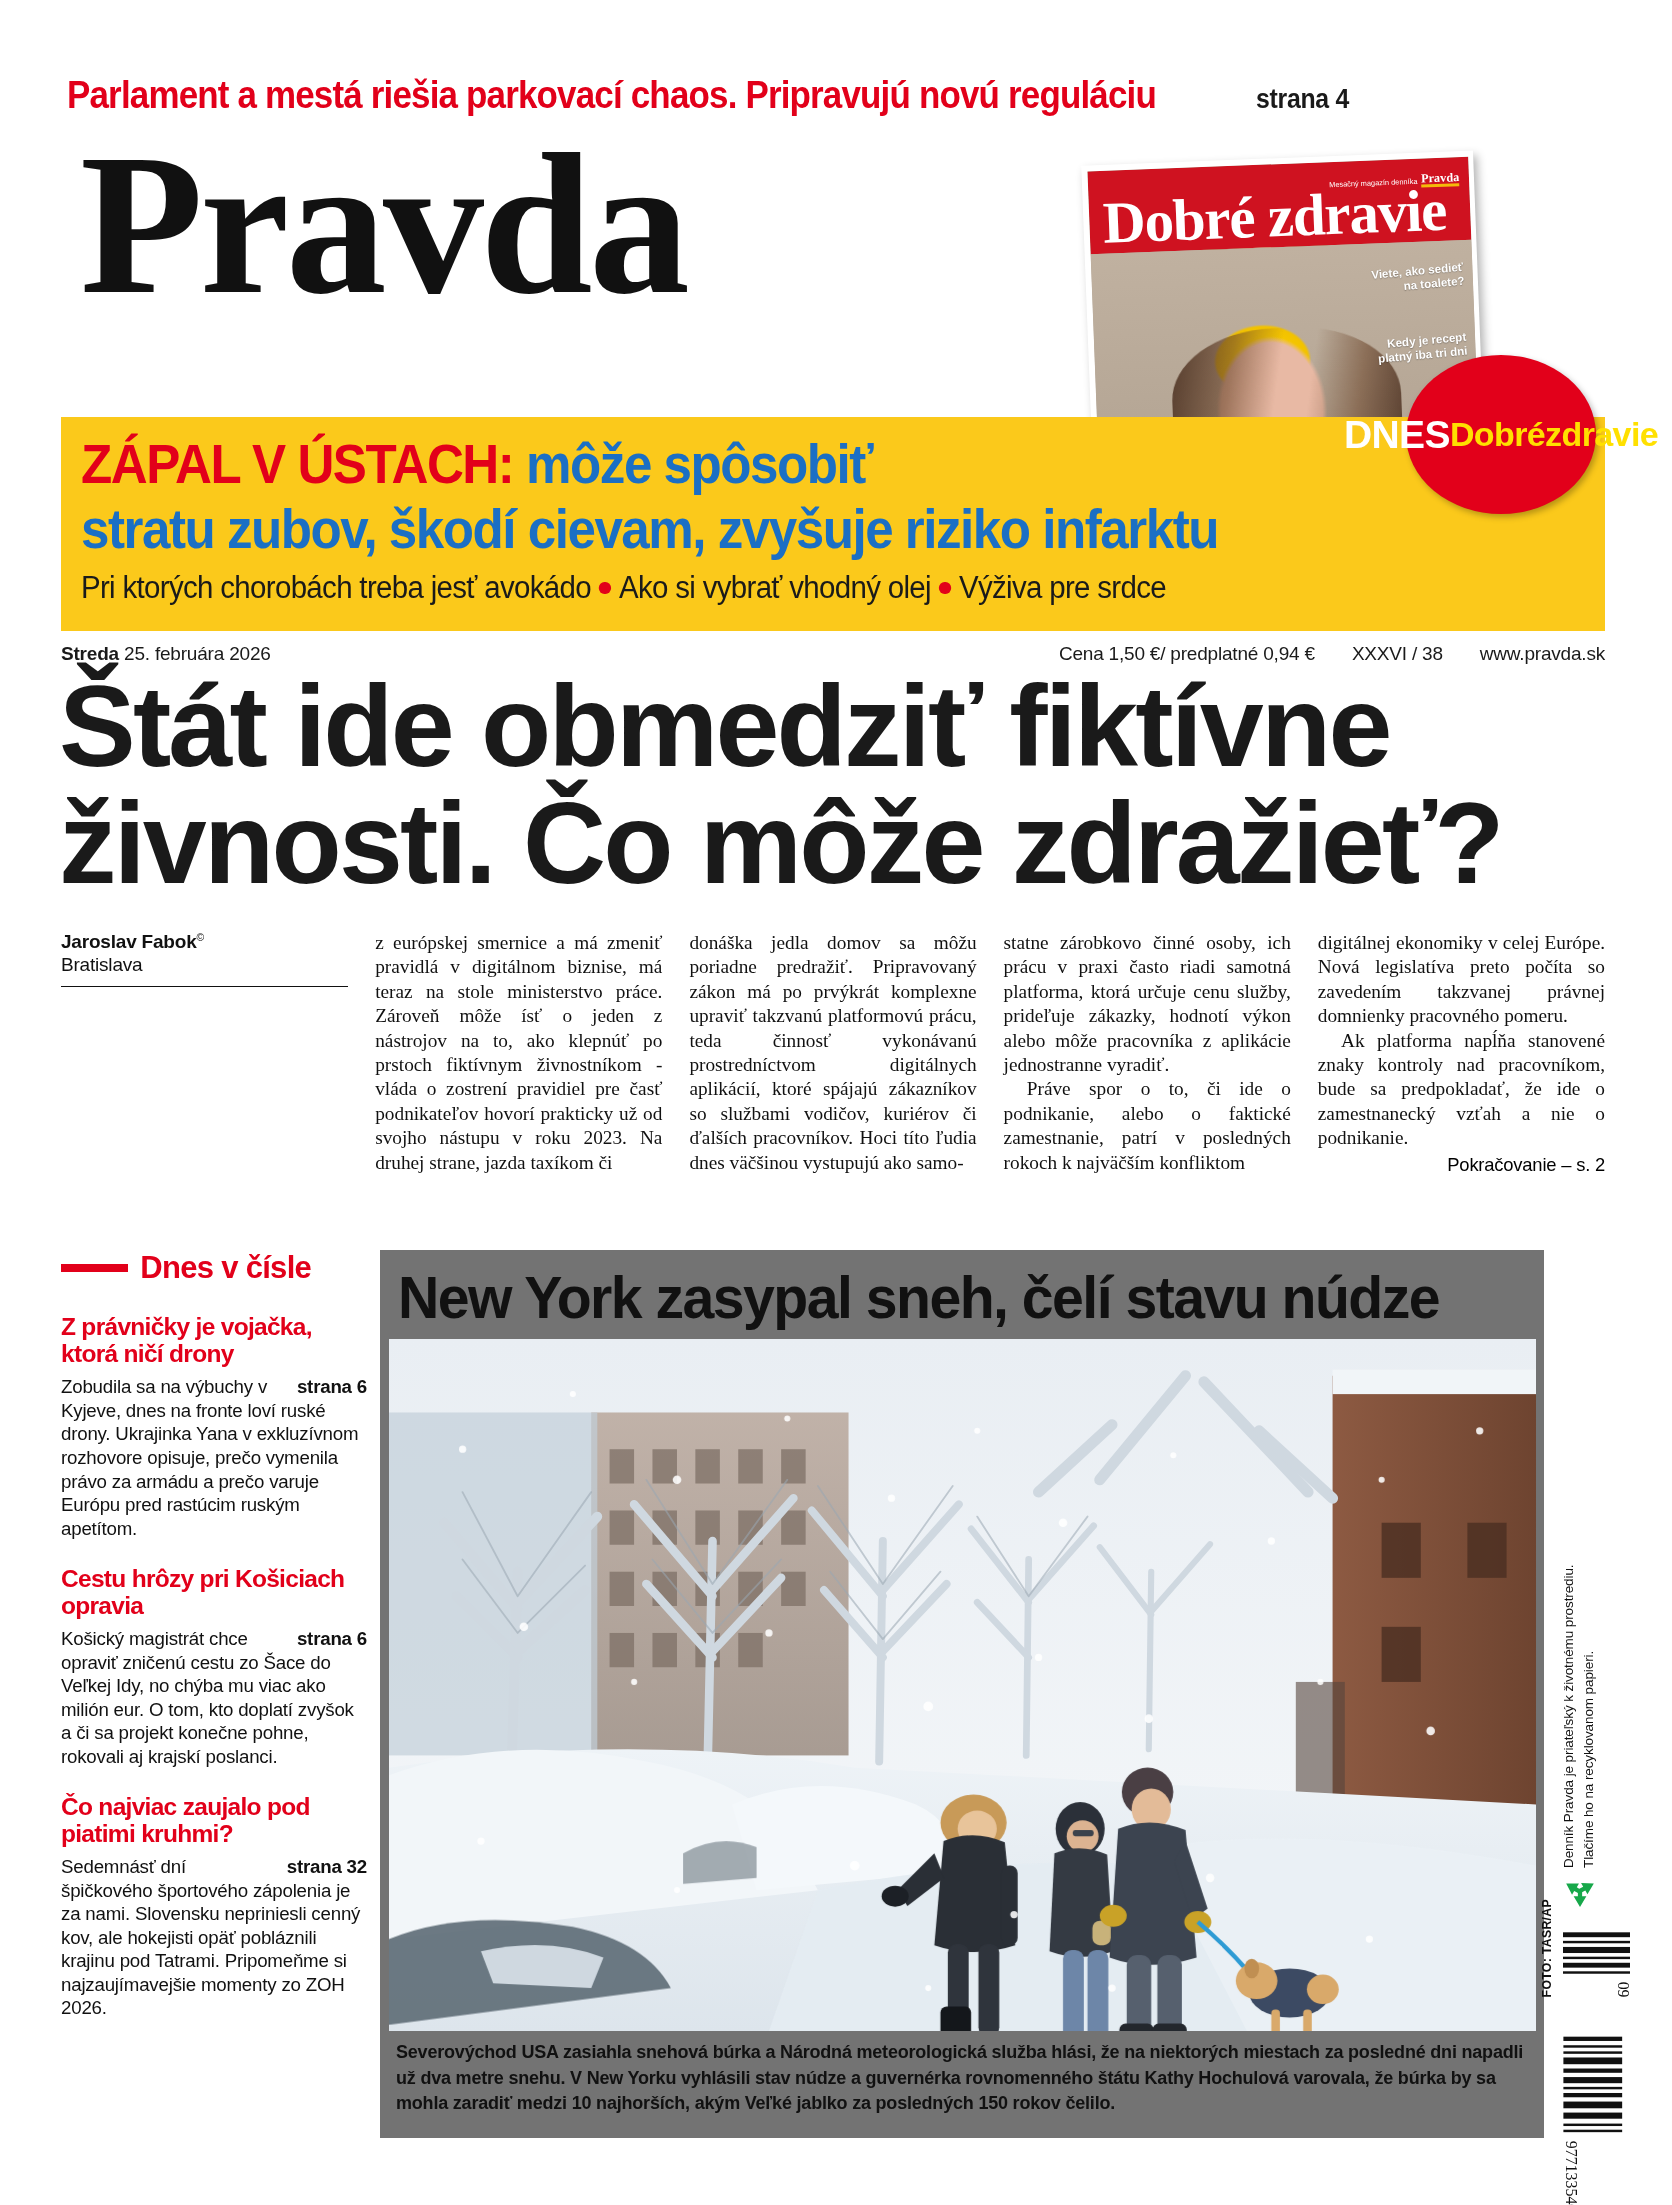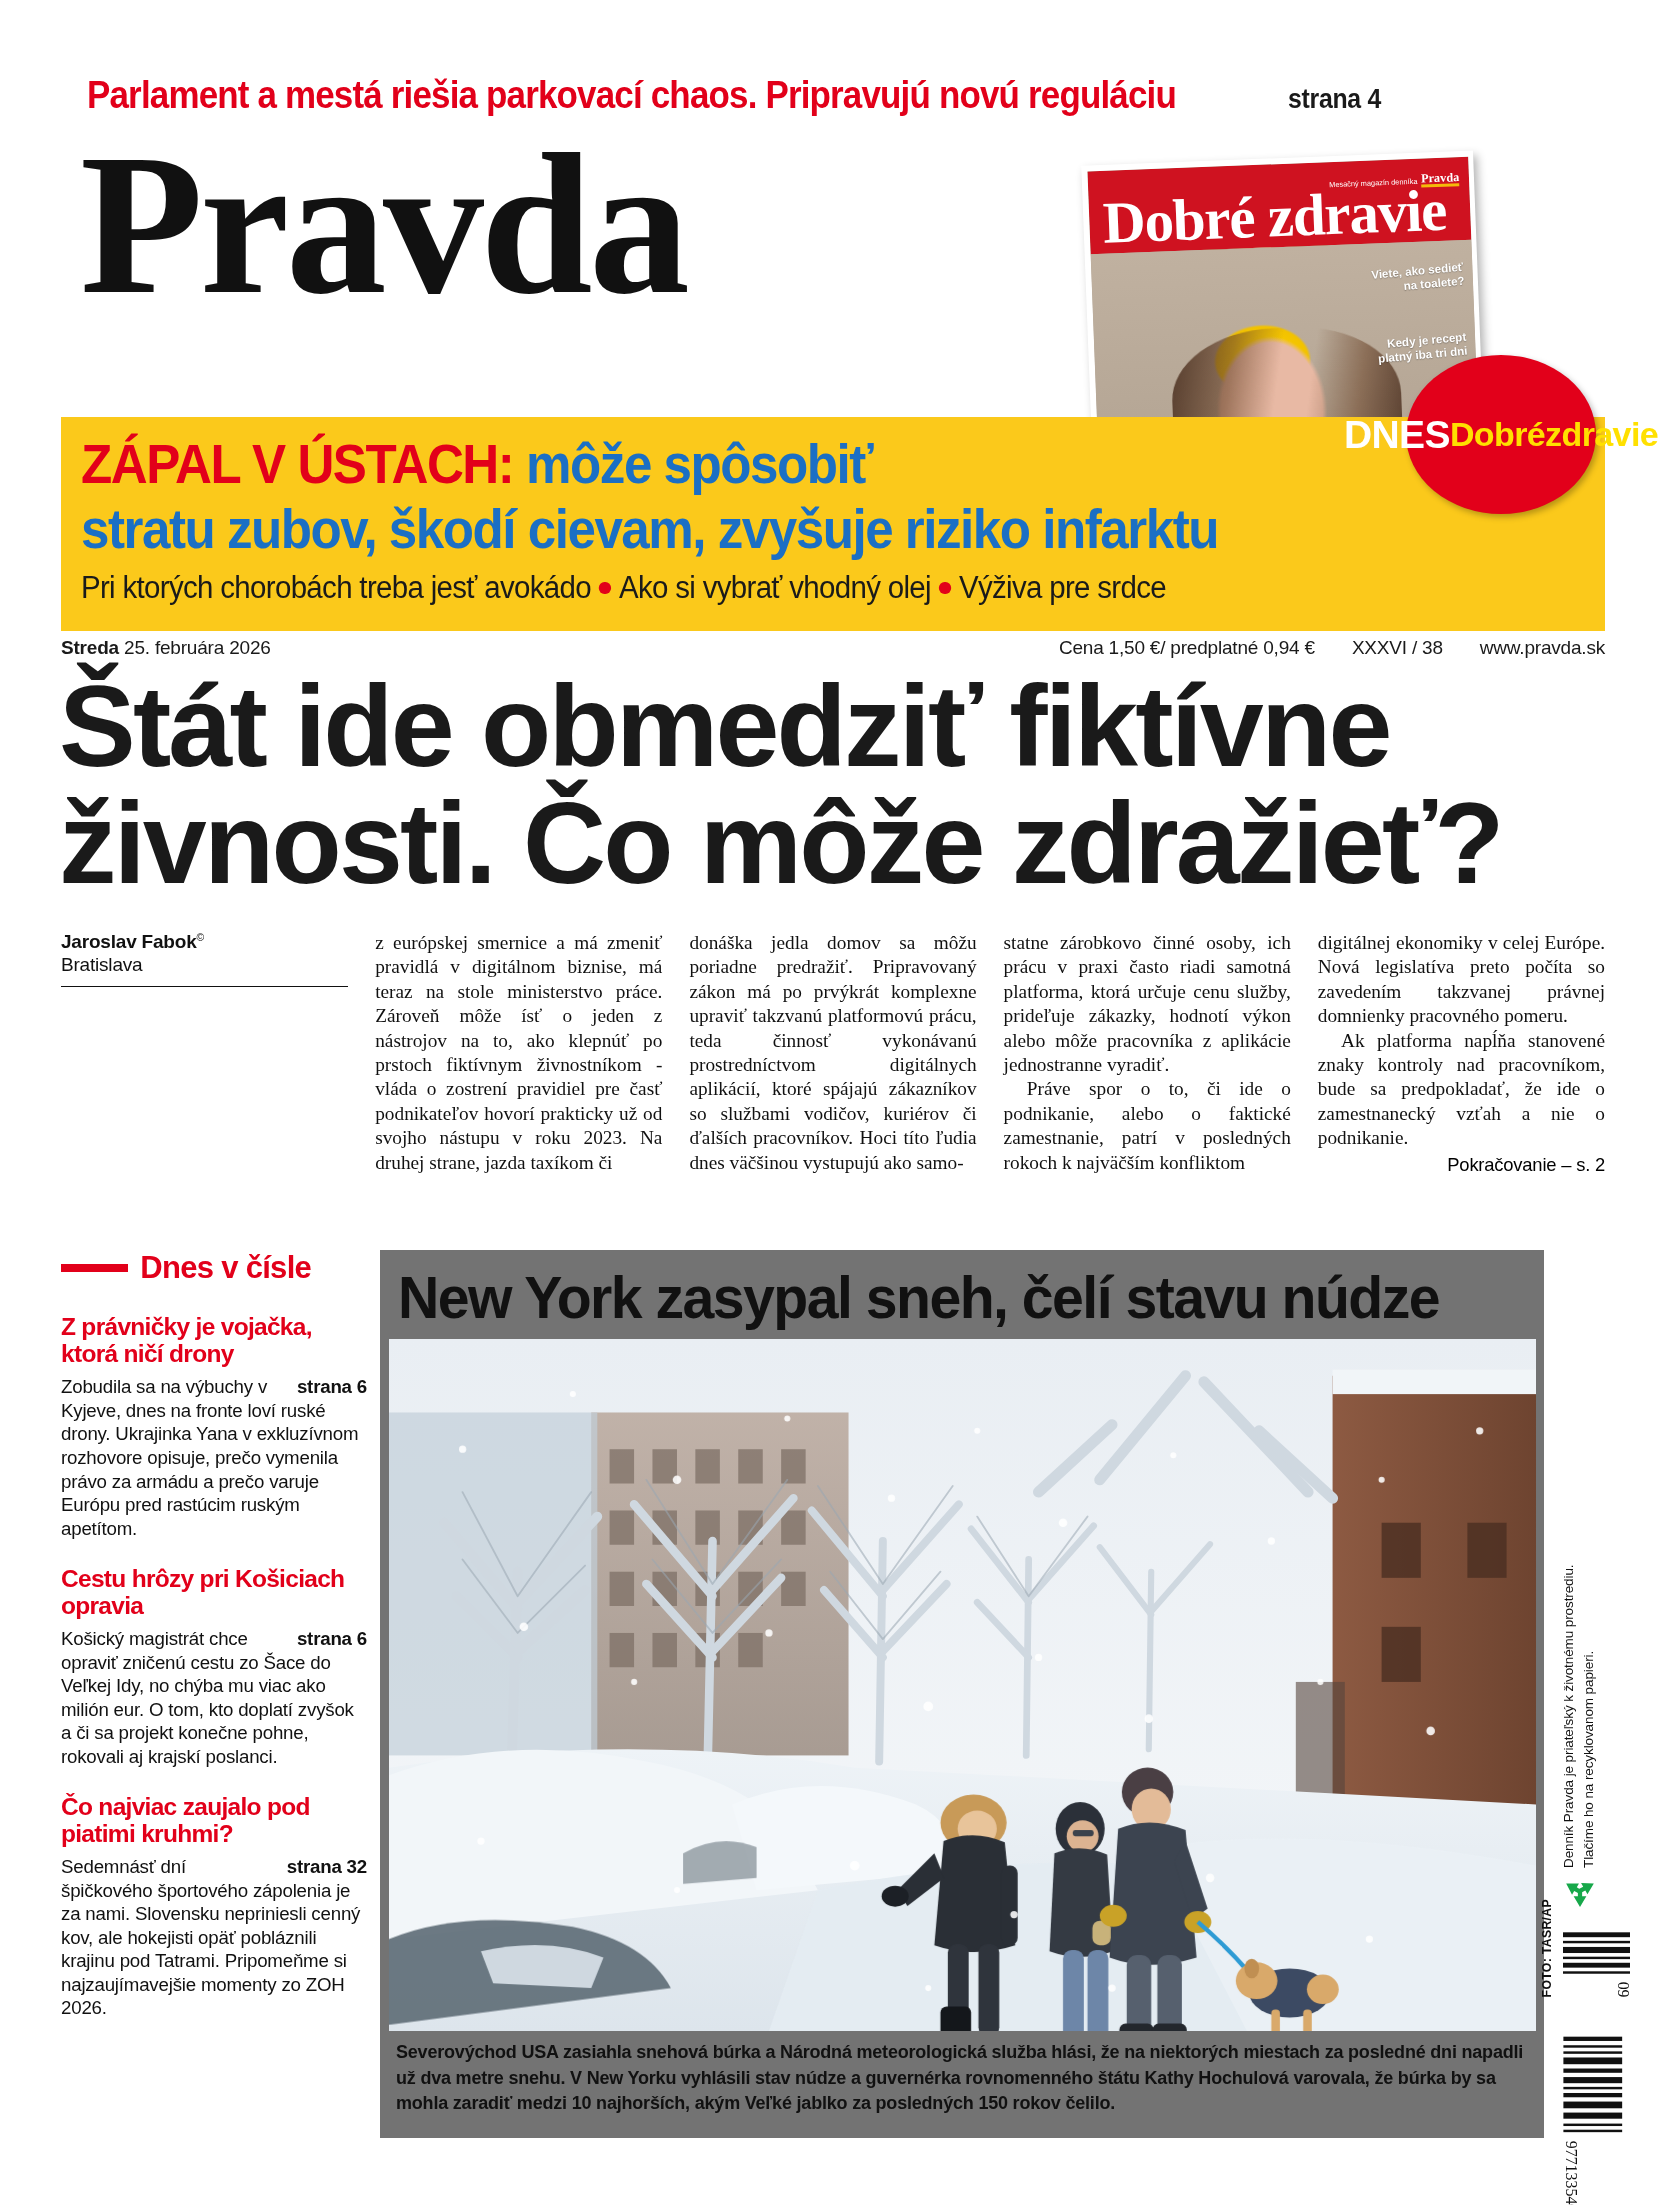--- a/index.html
+++ b/index.html
@@ -9,21 +9,21 @@
     font-family:"Liberation Sans", sans-serif;
     -webkit-font-smoothing:antialiased;
     overflow:hidden;
     position:relative;
   }
   .page{position:relative;width:1672px;height:2205px;}
 
   
   .skyline{
     position:absolute;left:67px;top:74px;width:1531px;height:49px;
-    display:flex;align-items:baseline;gap:17px;margin-left:20px;
+    display:flex;align-items:baseline;gap:5px;
   }
   .skyline-text{
     color:#e2001a;
     font-weight:bold;
     font-size:38px;
     letter-spacing:-0.9px;
     transform:scaleX(0.92);
     transform-origin:left center;
     white-space:nowrap;
   }
@@ -126,21 +126,21 @@
     position:absolute;left:19.6px;top:153px;white-space:nowrap;
     font-size:31px;color:#1a1a1a;letter-spacing:-0.7px;
     transform:scaleX(0.95);transform-origin:left center;
     display:flex;align-items:center;gap:8.6px;
   }
   .bullet{display:inline-block;width:12.3px;height:12.3px;border-radius:50%;background:#e2001a;}
 
   
   .dateline{
     position:absolute;left:61px;top:637px;width:1544px;height:28px;
-    display:flex;justify-content:space-between;align-items:flex-start;
+    display:flex;justify-content:space-between;align-items:flex-end;
     font-size:19px;color:#1a1a1a;letter-spacing:-0.2px;
   }
   .dateline .left b{font-weight:bold;}
   .dateline .right{display:flex;gap:37px;}
 
   
   .headline{
     position:absolute;left:59px;top:668px;width:1556px;
     font-weight:bold;color:#1a1a1a;
     font-size:115px;line-height:1.02;letter-spacing:-2.8px;

